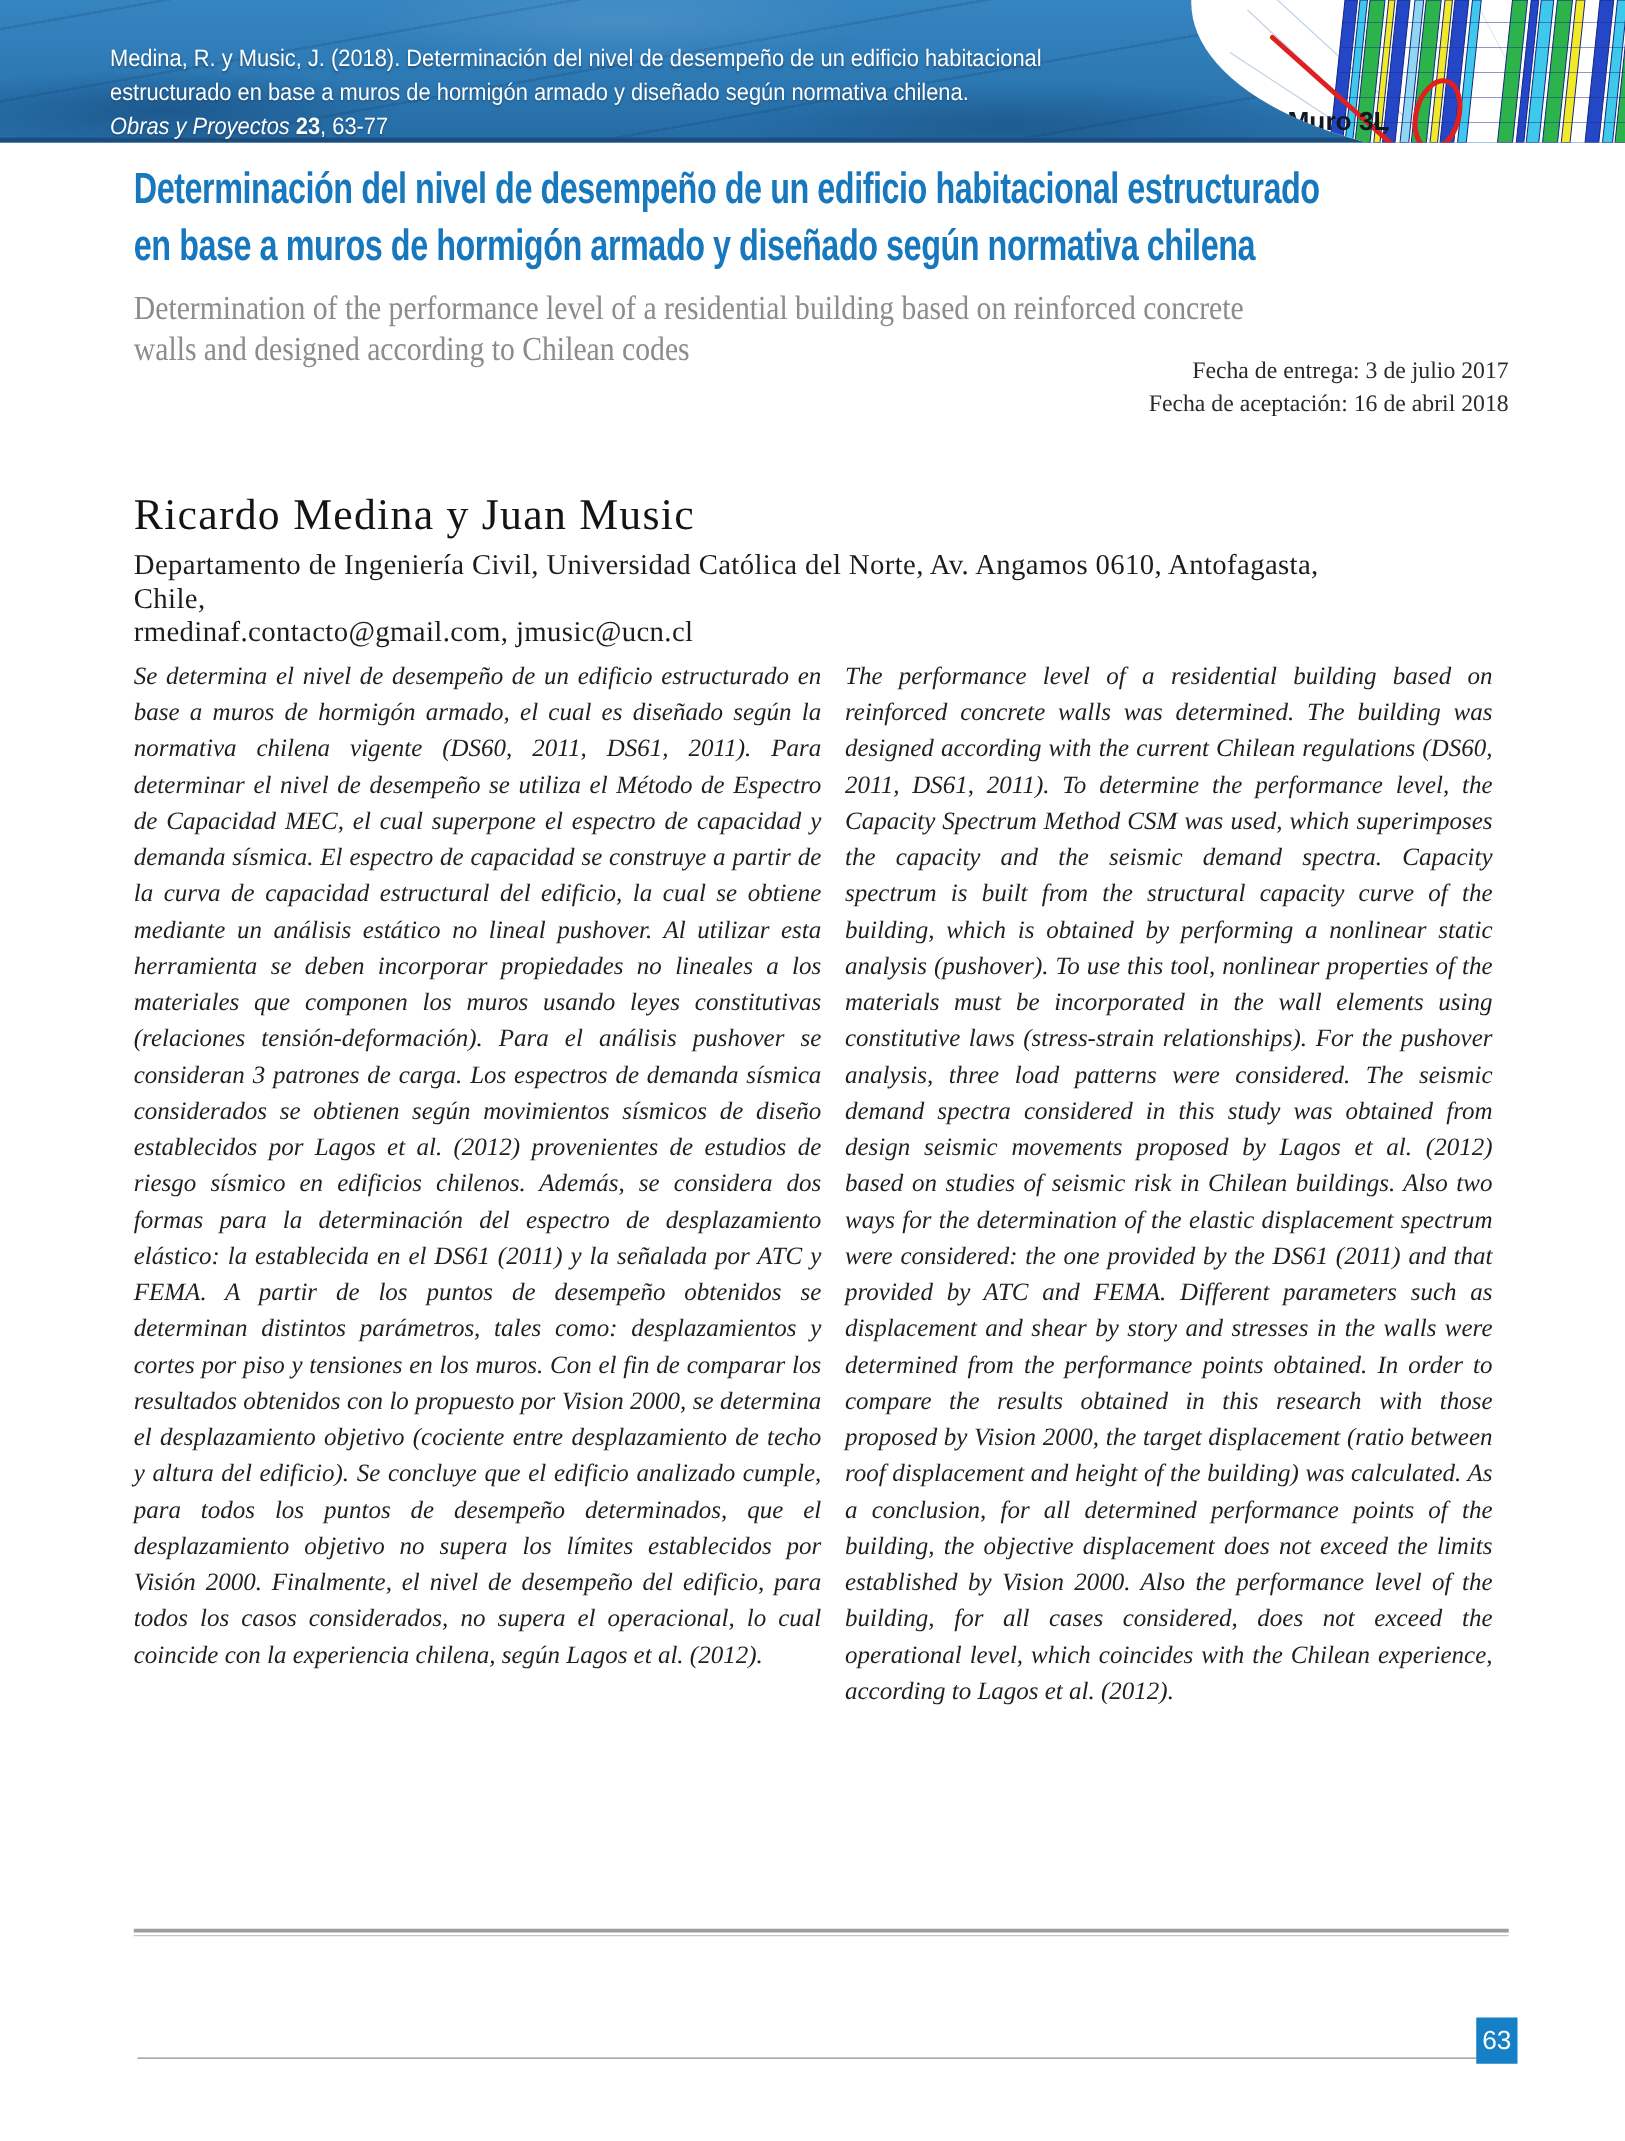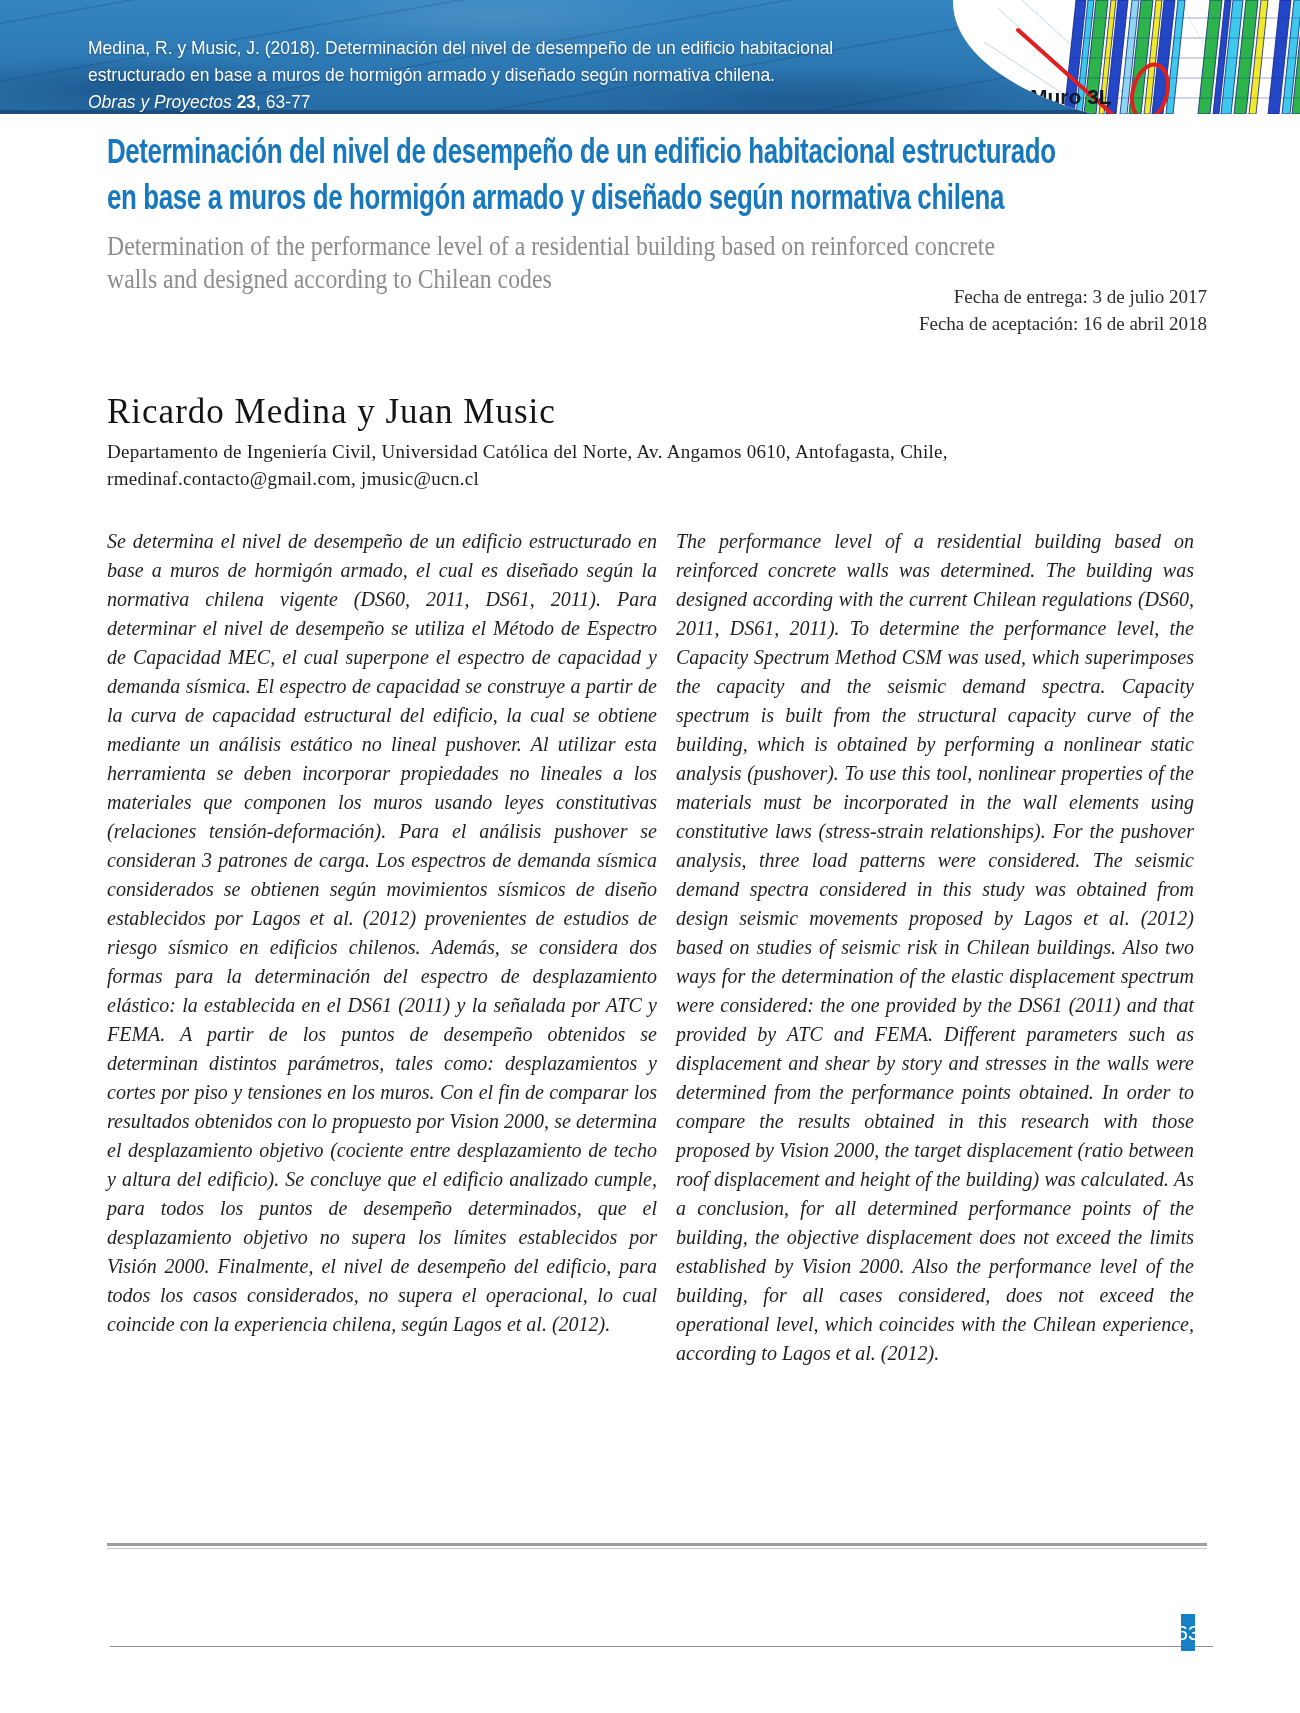--- a/index.html
+++ b/index.html
@@ -50,21 +50,21 @@
   .dates {
     position:absolute; left:107px; top:283px; width:1100px; text-align:right;
     font-size:19px; line-height:27px; color:#2b2b2b;
   }
   .authors {
     position:absolute; left:107px; top:356px;
     font-size:35px; letter-spacing:1px; color:#141414; font-weight:400;margin-top:36px;
   }
   .affil {
     position:absolute; left:107px; top:438px; width:1000px;
-    font-size:19px; line-height:27px; color:#1c1c1c; letter-spacing:.3px;
+    font-size:23px; line-height:27px; color:#1c1c1c; letter-spacing:.3px;
   }
 
   
   .abstract {
     position:absolute; left:107px; top:527px; width:1100px;
     display:flex; gap:19px;
   }
   .abstract .col-es { width:550px; }
   .abstract .col-en { width:518px; }
   .abstract p {
@@ -76,21 +76,21 @@
   
   .double-rule {
     position:absolute; left:107px; top:1543px; width:1100px; height:6px;
     border-top:3px solid #9d9d9d; border-bottom:1px solid #c6c6c6;
   }
   .footer-rule {
     position:absolute; left:110px; top:1646px; width:1103px; height:1px;
     background:#8f8f8f; z-index:1;
   }
   .page-badge {
-    position:absolute; left:1181px; top:1614px; width:14px; height:37px; z-index:2;
+    position:absolute; left:1181px; top:1614px; width:33px; height:37px; z-index:2;
     background:#1580c5; color:#ffffff; font-family:"Liberation Sans", sans-serif;
     font-size:21px; display:flex; align-items:center; justify-content:center;text-align:right;
   }
 </style>
 </head>
 <body>
 
 <div class="band"></div>
 
 <div class="cite">

